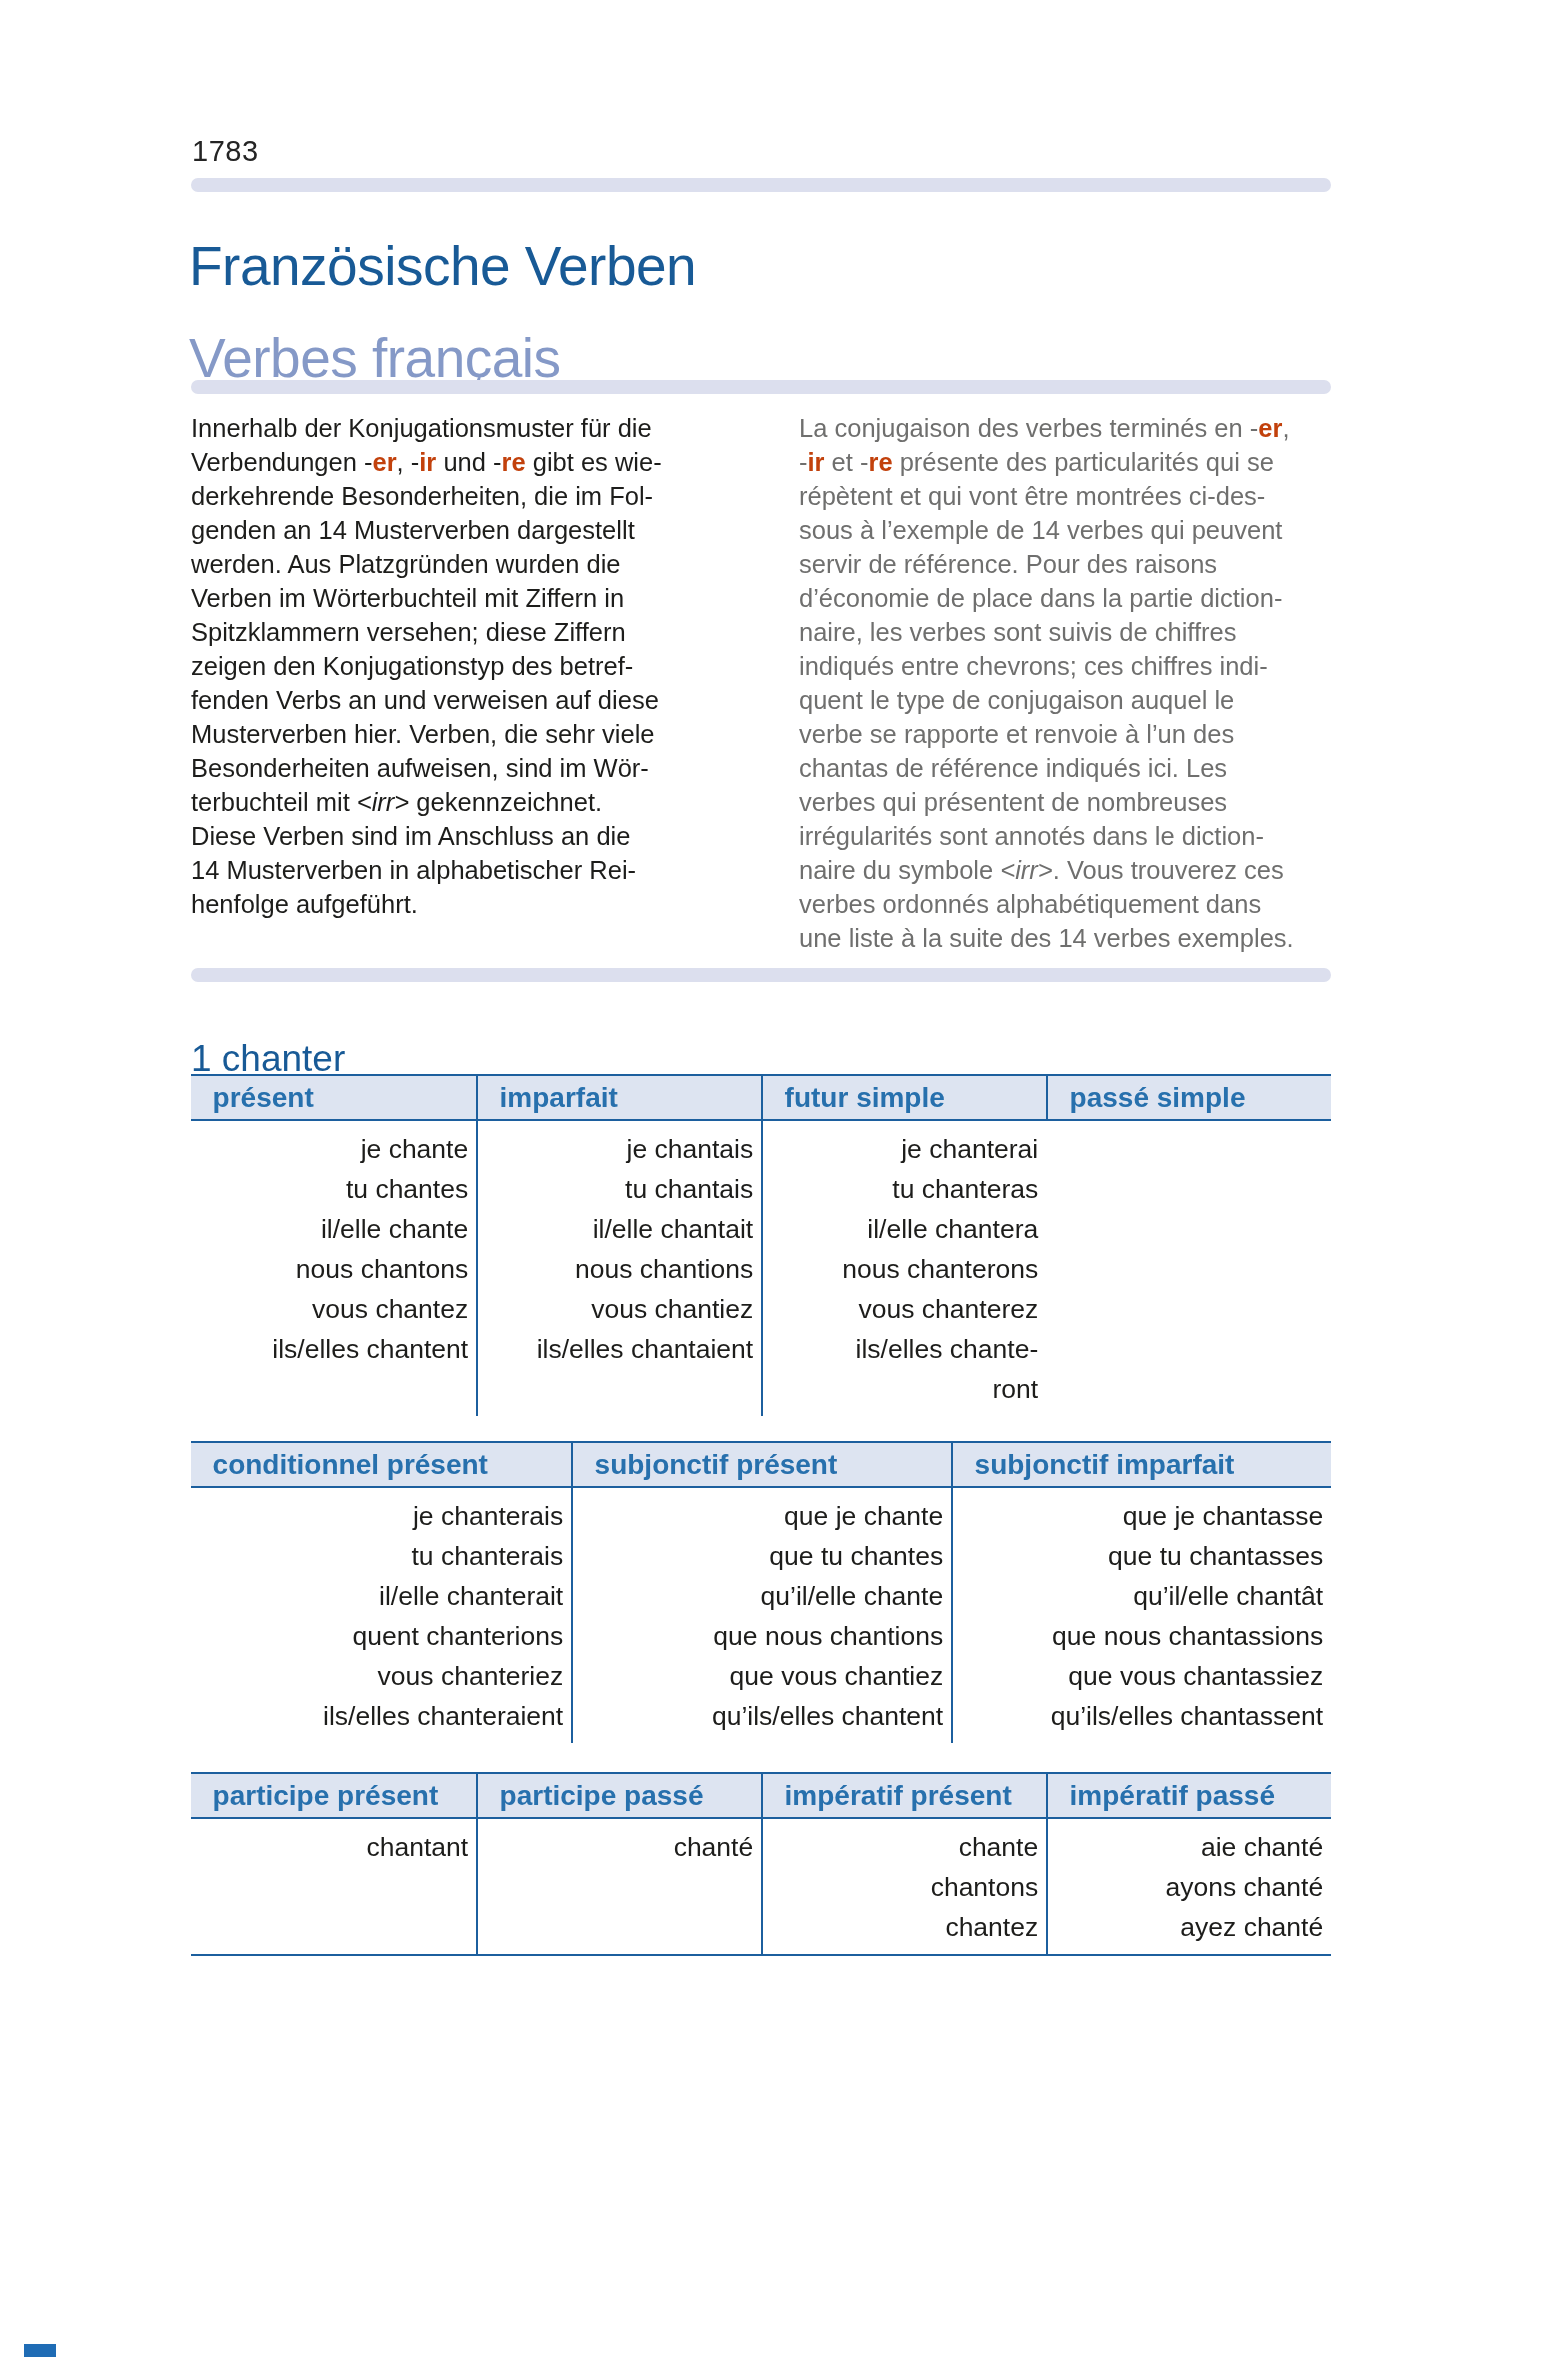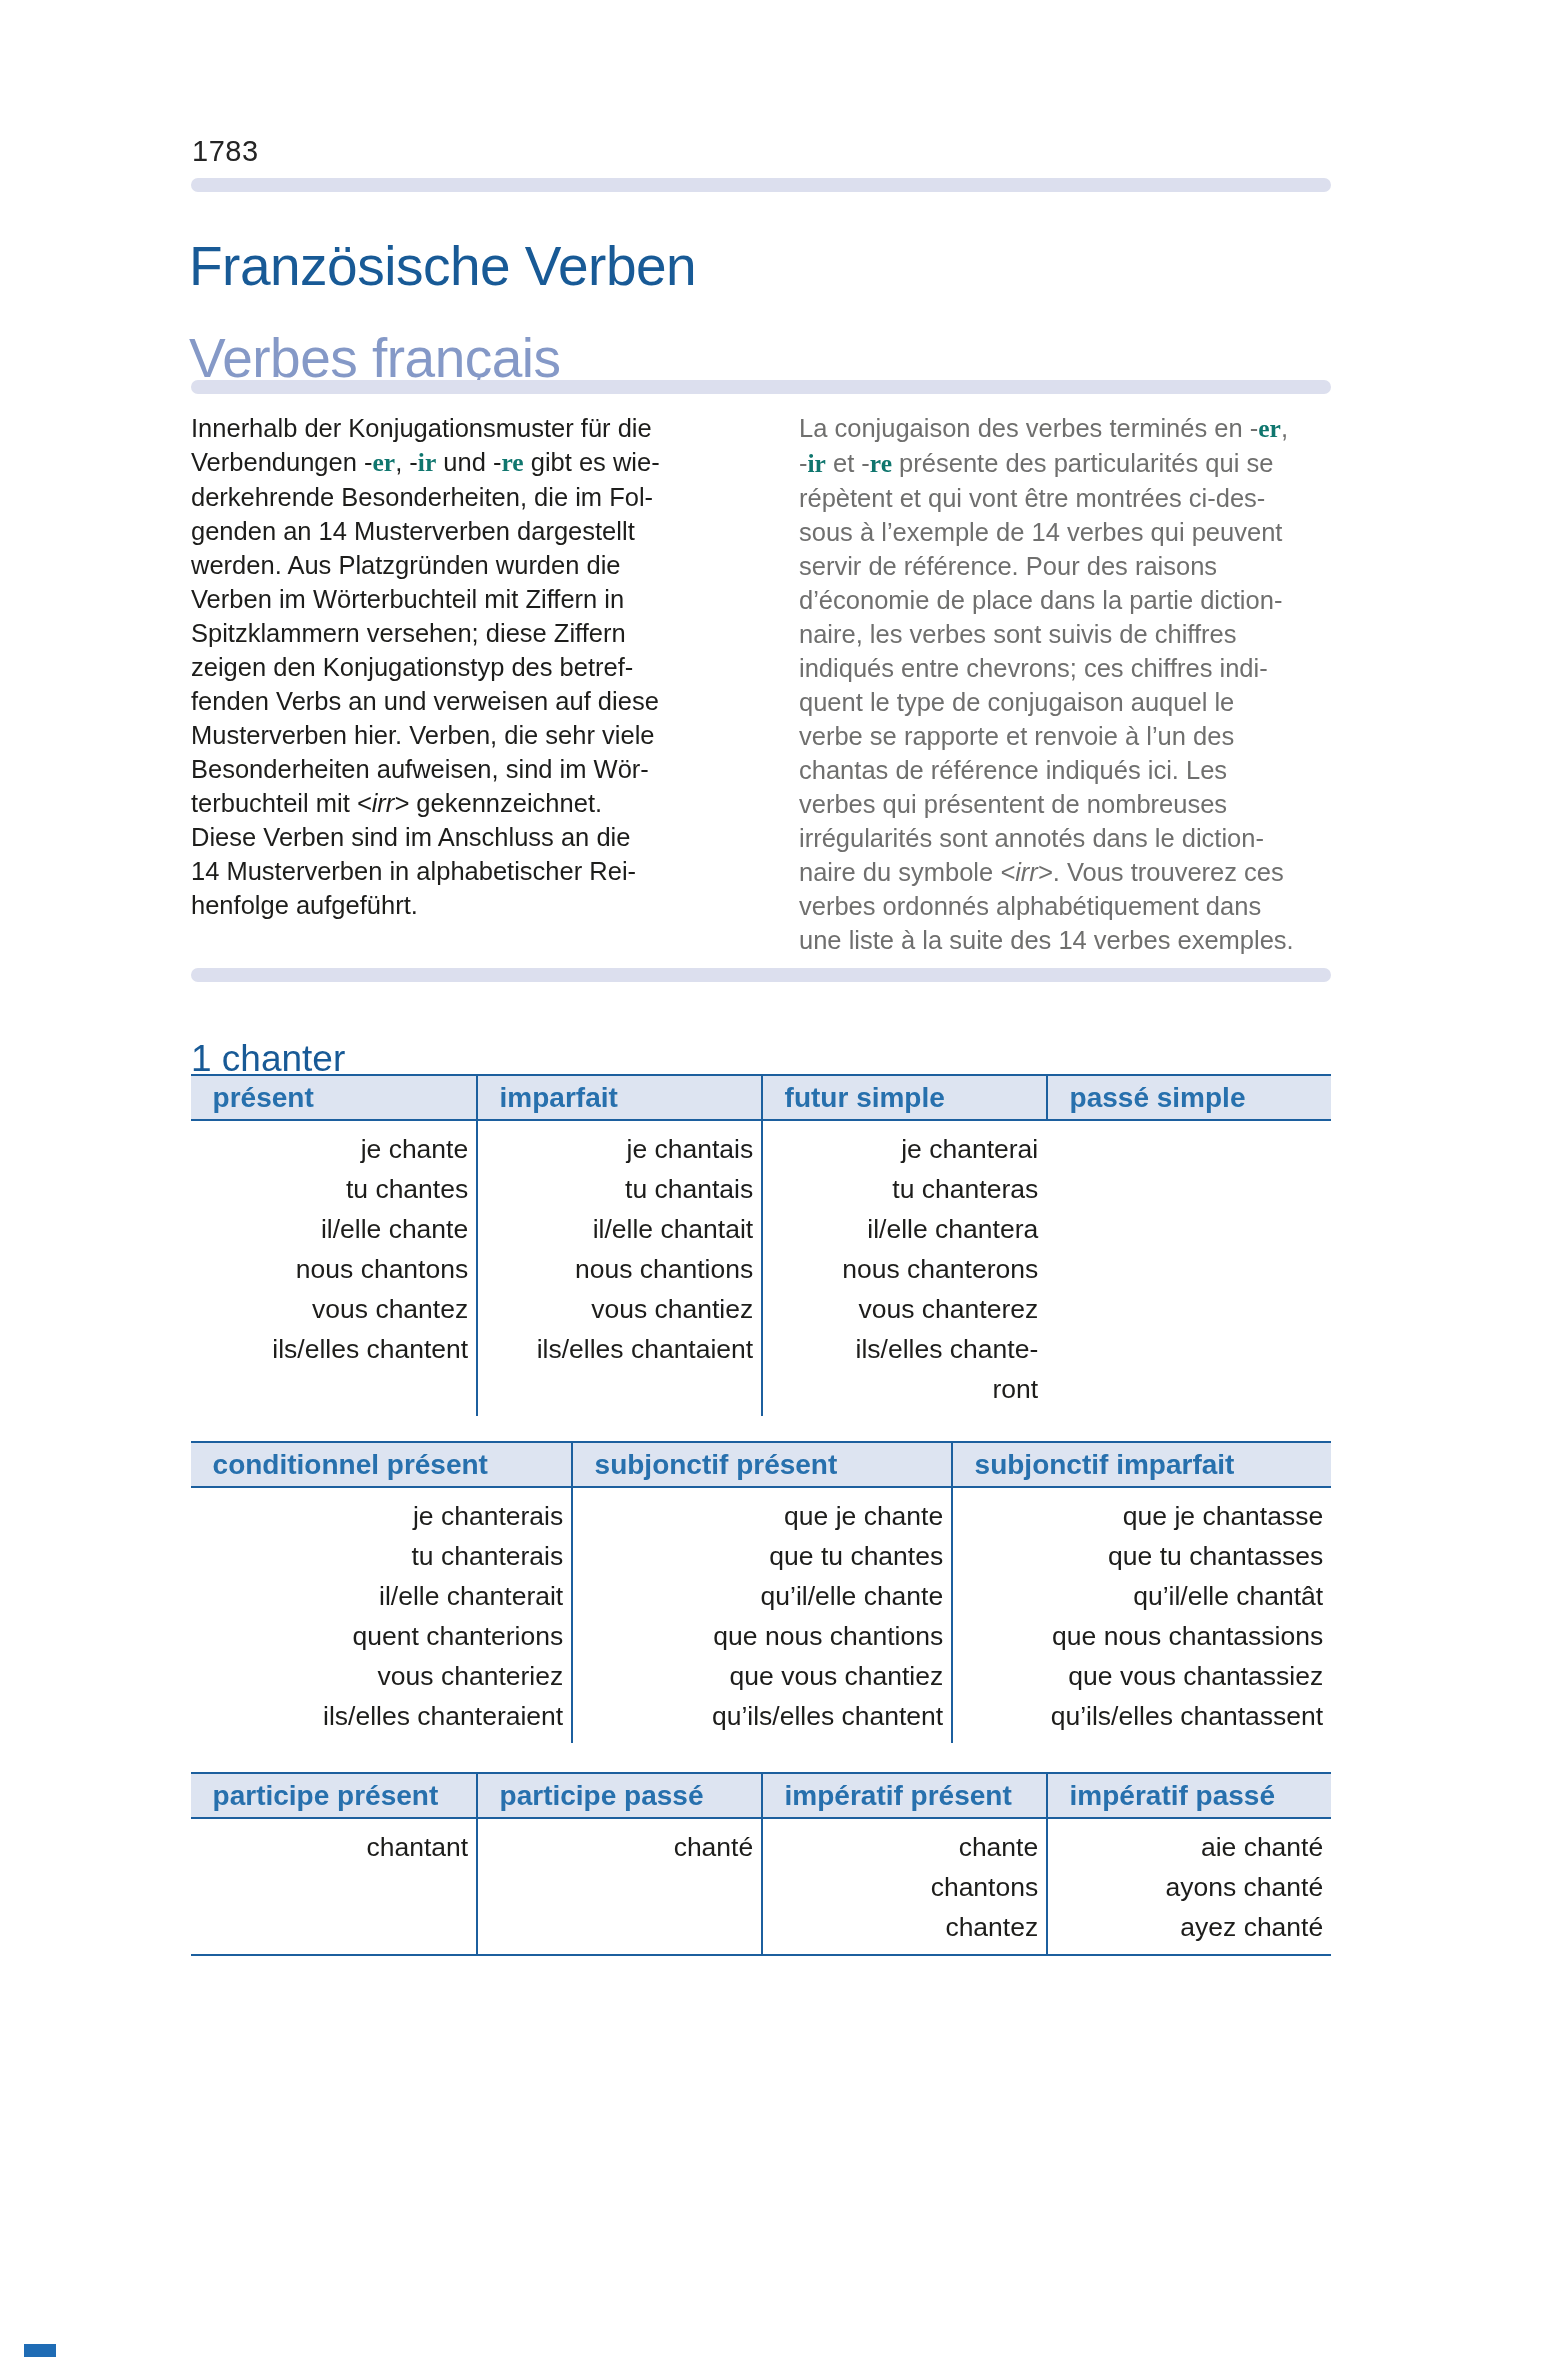--- a/index.html
+++ b/index.html
@@ -13,21 +13,21 @@
     border-radius:6.9px; }
   #rule1 { top:178px; } #rule2 { top:380px; } #rule3 { top:968px; }
   .title { position:absolute; left:189px; font-size:55px; line-height:1.1; letter-spacing:-0.5px;
     font-weight:400; white-space:nowrap; }
   .title-de { top:199px; color:#185a96; }
   .title-fr { top:291px; color:#8599c7; }
   .intro-col { position:absolute; top:411px; font-size:25.5px; line-height:34px; }
   .col-de { left:191px; width:554px; color:#1d1d1b; }
   .col-fr { left:799px; width:534px; color:#6f6f6e; }
   .intro-line { white-space:nowrap; }
-  .seg-b { color:#0f766e; font-weight:bold;font-family:Liberation Serif, serif; }
+  .seg-b { color:#c2410c; font-weight:bold; }
   .seg-i { font-style:italic; }
   .section-heading { position:absolute; left:191px; top:1007px; font-size:37px;
     font-weight:normal; color:#185a96; }
   .tbl { position:absolute; left:191px; width:1140px; box-sizing:border-box;
     border-top:2.9px solid #1c5f9e; }
   #tbl1 { top:1074px; } #tbl2 { top:1441px; } #tbl3 { top:1772px; }
   .tbl-bottom { border-bottom:2.9px solid #1c5f9e; }
   .thead { display:grid; background:#dde4f1; border-bottom:2px solid #1c5f9e; }
   .tbody { display:grid;text-align:right; }
   .cols-4 { grid-template-columns:repeat(4,1fr); }

